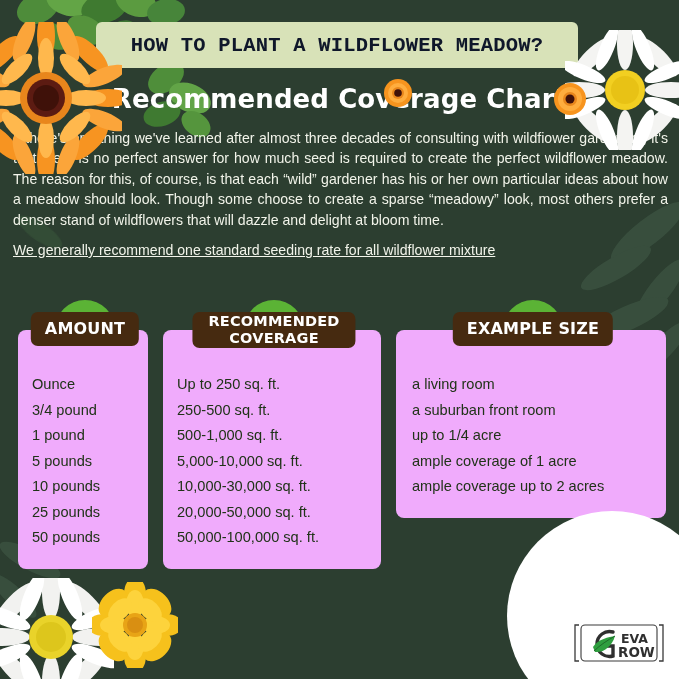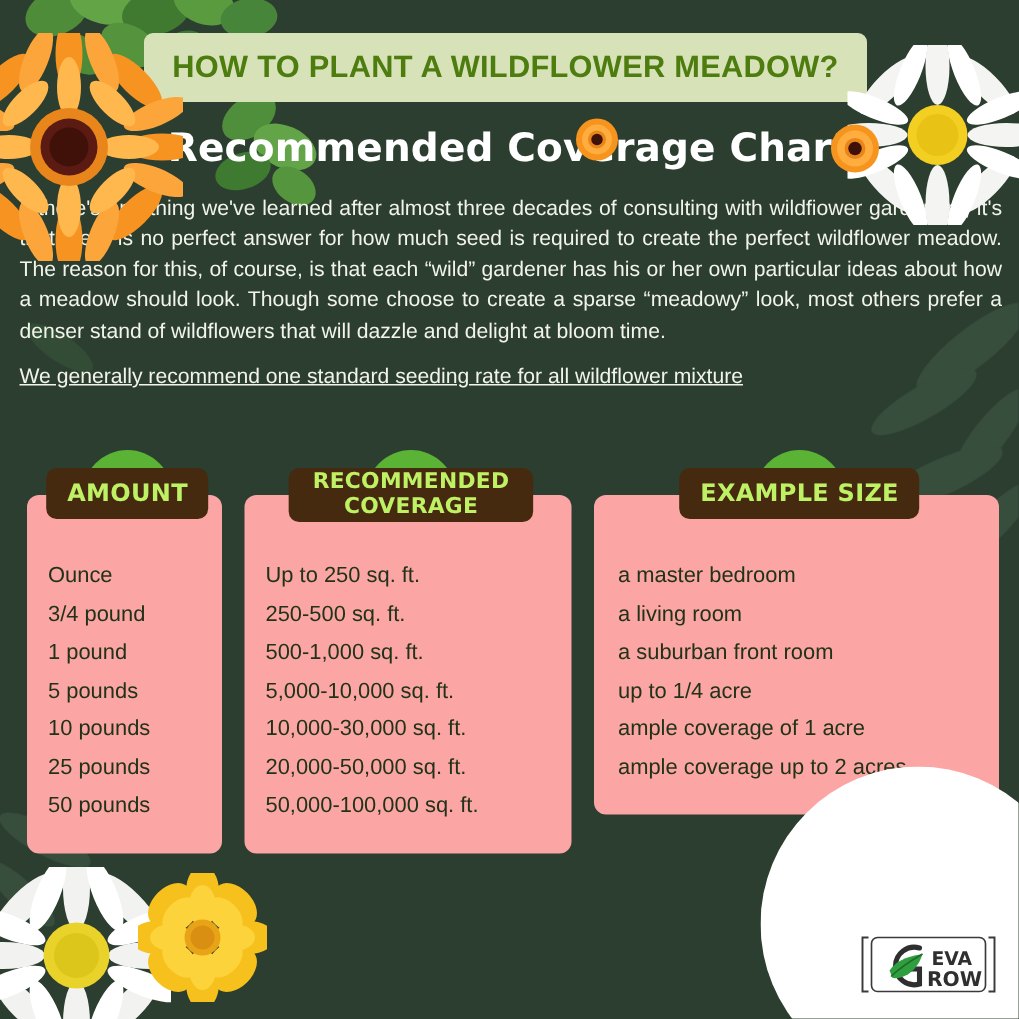--- a/index.html
+++ b/index.html
@@ -21,23 +21,23 @@
 
   
   .title-banner{
     position:absolute;left:96px;top:22px;width:482px;height:46px;
     background:#d8e2b8;
     border-radius:6px 6px 0 0;
     display:flex;align-items:center;justify-content:center;
     z-index:6;
   }
   .title-banner .t{
-    font-size:20.5px;font-weight:bold;color:#4d7c0f;
+    font-size:20.5px;font-weight:bold;color:#0f172a;
     letter-spacing:.2px;white-space:nowrap;
-    font-family:Liberation Sans, sans-serif;
+    font-family:Liberation Mono, monospace;
   }
   .subtitle{
     position:absolute;left:0;top:78px;width:679px;height:42px;
     display:flex;align-items:center;justify-content:center;
     z-index:6;
   }
   .subtitle .s{
     font-size:26px;font-weight:bold;color:#ffffff;
     font-family:"DejaVu Sans", sans-serif;
     letter-spacing:.1px;white-space:nowrap;
@@ -63,30 +63,30 @@
 
   .dome{
     position:absolute;top:0;left:50%;transform:translateX(-50%);
     width:60px;height:30px;
     background:#5bb335;
     border-radius:30px 30px 0 0;
     z-index:1;
   }
   .card-body{
     position:absolute;top:30px;left:0;right:4px;
-    background:#fca5a5;
+    background:#f0abfc;
     border-radius:8px;
     padding:42px 0 18px 0;
     z-index:2;
   }
   .pill{
     position:absolute;top:12px;left:50%;transform:translateX(-50%);
     background:#462a10;
     border-radius:7px;
-    color:#bef264;
+    color:#ffffff;
     font-family:"DejaVu Sans", sans-serif;
     font-weight:bold;
     font-size:16px;
     line-height:18px;
     text-align:center;
     padding:8px 14px;
     white-space:nowrap;
     z-index:4;
     letter-spacing:.2px;
   }
@@ -207,21 +207,20 @@
       </div>
       <div class="pill two-line">
         <div>RECOMMENDED</div>
         <div>COVERAGE</div>
       </div>
     </div>
 
     <div class="col c3">
       <div class="dome"></div>
       <div class="card-body">
-        <div class="cell">a master bedroom</div>
         <div class="cell">a living room</div>
         <div class="cell">a suburban front room</div>
         <div class="cell">up to 1/4 acre</div>
         <div class="cell">ample coverage of 1 acre</div>
         <div class="cell">ample coverage up to 2 acres</div>
       </div>
       <div class="pill">EXAMPLE SIZE</div>
     </div>
 
   </div>

